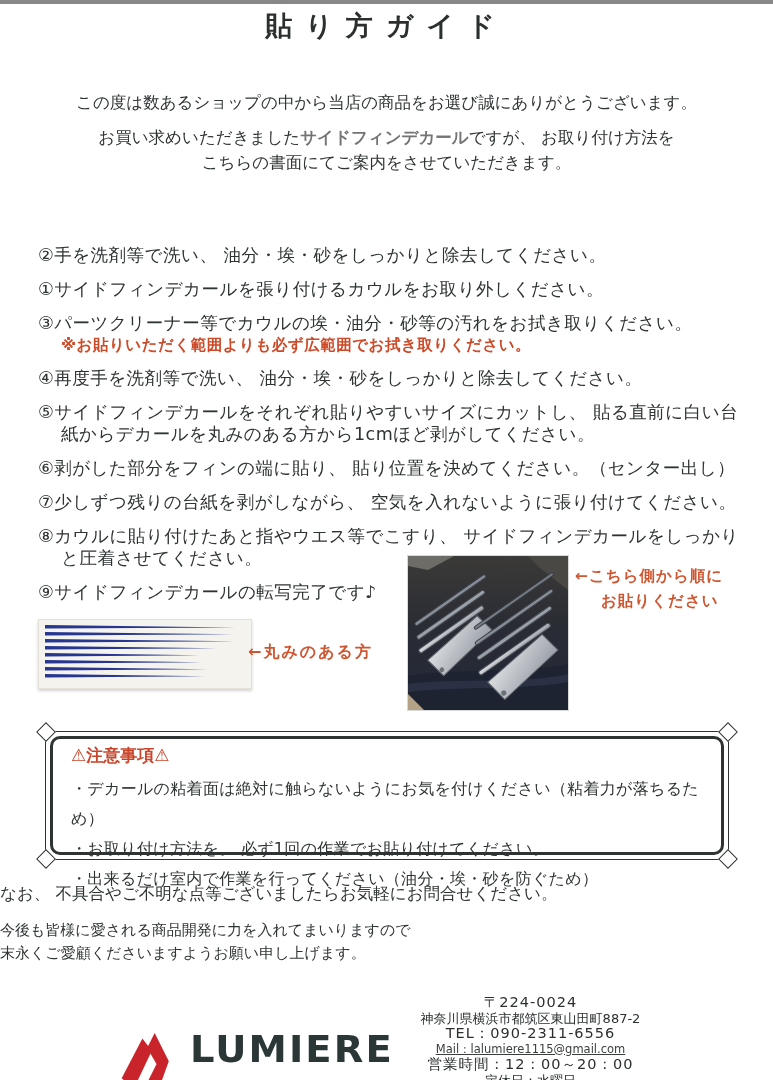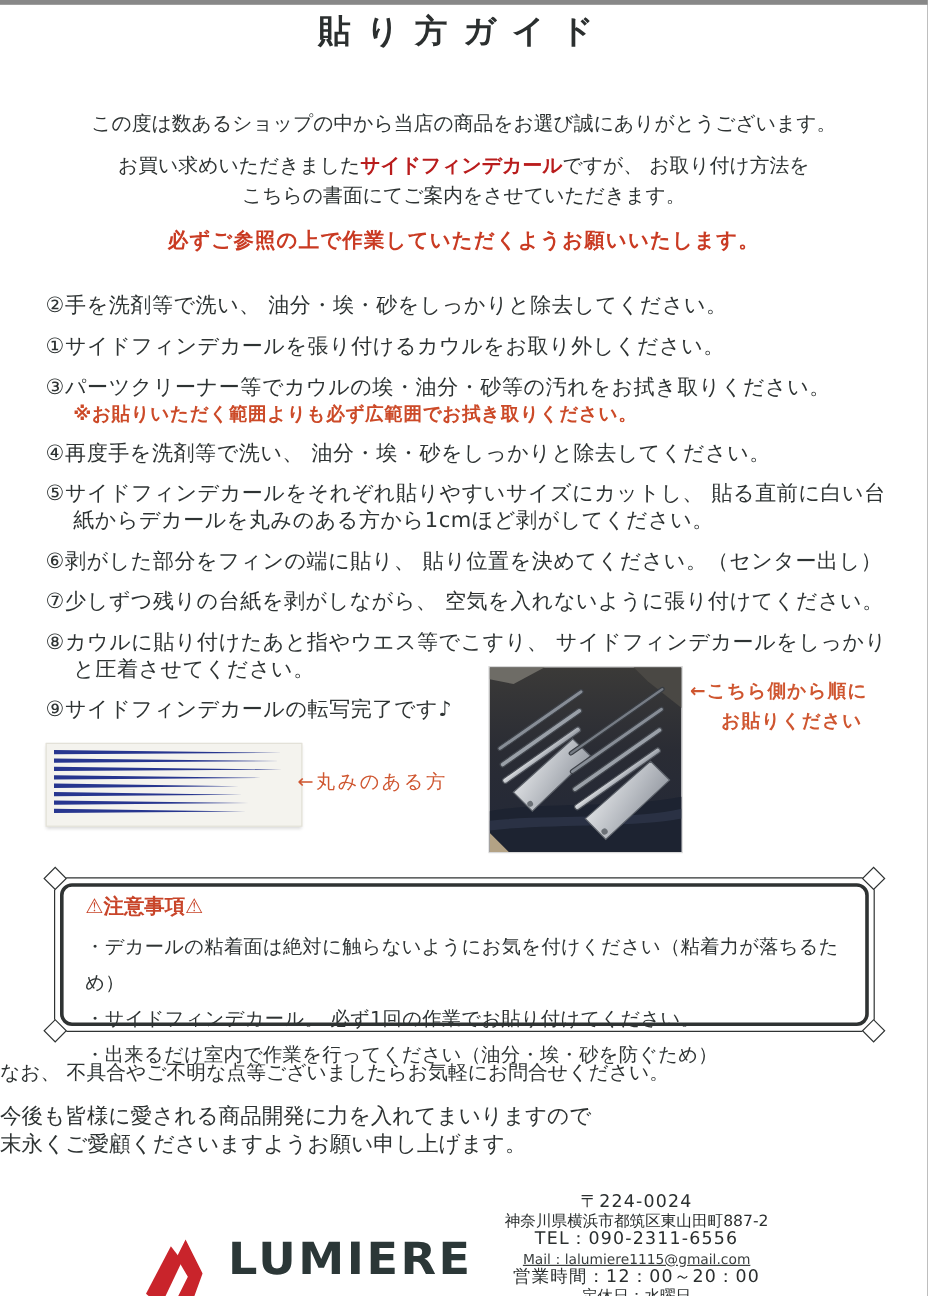--- a/index.html
+++ b/index.html
@@ -12,21 +12,21 @@
   
   .title{
     position:absolute; top:4px; left:0; width:100%;
     text-align:center; font-size:27px; font-weight:700; letter-spacing:13px;
     color:#2b2f2f;
   }
   
   .intro{position:absolute; top:86px; left:0; width:100%; text-align:center;}
   .intro .l1{font-size:16.5px; margin:0 0 9px 0; line-height:26px;}
   .intro .l2{font-size:16.5px; margin:0; line-height:25px;}
-  .hl-green{color:#b91c1c; font-weight:700;}
+  .hl-green{color:#737373; font-weight:700;}
   .intro .warn{
     margin:13px 0 0 0; font-size:17px; font-weight:700; color:#c93a22;
     line-height:26px; letter-spacing:1px;
   }
   
   .steps{position:absolute; top:240px; left:38px; width:712px;}
   .step{
     font-size:17.5px; line-height:22px; margin:0 0 12px 0;
     padding-left:23px; text-indent:-23px; letter-spacing:0.5px;
   }
@@ -34,21 +34,21 @@
     display:block; text-indent:0; padding-left:0; margin-top:2px;
     font-size:15.5px; line-height:19px; color:#cc4a28; font-weight:600;
   }
   
   .decal-sheet{
     position:absolute; left:38px; top:615px; width:212px; height:68px;
     background:#f4f3ee; border:1px solid #e3e1d8;
     box-shadow:0 2px 3px rgba(0,0,0,.18);
   }
   .decal-caption{
-    position:absolute; left:248px; top:638px; color:#cf5630; font-weight:400;
+    position:absolute; left:248px; top:638px; color:#cf5630; font-weight:700;
     font-size:16px; letter-spacing:2px;
   }
   .photo{
     position:absolute; left:408px; top:552px; width:160px; height:154px;
     box-shadow:0 0 0 1px #d8d8d8;
   }
   .photo-caption{
     position:absolute; left:575px; top:560px; color:#cf5630; font-weight:700;
     font-size:15.5px; line-height:25px; letter-spacing:1px;
   }
@@ -60,21 +60,21 @@
   .notch{position:absolute; width:12px; height:12px; background:#fff;
          border:1.5px solid #2f3333; transform:rotate(45deg);}
   .notch.tl{left:-7px; top:-7px;}  .notch.tr{right:-7px; top:-7px;}
   .notch.bl{left:-7px; bottom:-7px;} .notch.br{right:-7px; bottom:-7px;}
   .caution .content{position:absolute; left:26px; top:13px; right:16px;}
   .caution-title{color:#c8452a; font-weight:700; font-size:17px; margin:0 0 7px 0;}
   .caution-item{font-size:16px; line-height:30px; letter-spacing:0.3px;}
   
   .closing{position:absolute; top:878px; left:0; width:100%; }
   .closing .c1{font-size:16.5px; line-height:24px; margin:0 0 13px 0;}
-  .closing .c2{font-size:18px; line-height:23px; margin:0;}
+  .closing .c2{font-size:15px; line-height:23px; margin:0;}
   
   .logo{position:absolute; left:116px; top:1024px; display:flex; align-items:flex-start;}
   .logo svg{display:block;}
   .wordmark{
     font-size:37px; font-weight:800; color:#2b3737; letter-spacing:2px;
     transform:scaleX(1.04); transform-origin:left center; margin-left:8px;
     font-family:"DejaVu Sans","Liberation Sans",sans-serif;
   }
   .contact{
     position:absolute; left:398px; top:991px; width:265px; text-align:center;
@@ -89,21 +89,20 @@
 
 <div class="page">
 
   <div class="title">貼り方ガイド</div>
 
   <div class="intro">
     <p class="l1">この度は数あるショップの中から当店の商品をお選び誠にありがとうございます。</p>
     <p class="l2"><span>お買い求めいただきました</span><span class="hl-green">サイドフィンデカール</span><span>ですが、 お取り付け方法を</span><br>
       <span>こちらの書面にてご案内をさせていただきます。</span>
     </p>
-    <p class="warn">必ずご参照の上で作業していただくようお願いいたします。</p>
   </div>
 
   <div class="steps">
     <div class="step">②手を洗剤等で洗い、 油分・埃・砂をしっかりと除去してください。</div>
     <div class="step">①サイドフィンデカールを張り付けるカウルをお取り外しください。</div>
     <div class="step"><span>③パーツクリーナー等でカウルの埃・油分・砂等の汚れをお拭き取りください。</span><span class="note">※お貼りいただく範囲よりも必ず広範囲でお拭き取りください。</span></div>
     <div class="step">④再度手を洗剤等で洗い、 油分・埃・砂をしっかりと除去してください。</div>
     <div class="step">⑤サイドフィンデカールをそれぞれ貼りやすいサイズにカットし、 貼る直前に白い台紙からデカールを丸みのある方から1cmほど剥がしてください。</div>
     <div class="step">⑥剥がした部分をフィンの端に貼り、 貼り位置を決めてください。（センター出し）</div>
     <div class="step">⑦少しずつ残りの台紙を剥がしながら、 空気を入れないように張り付けてください。</div>
@@ -175,21 +174,21 @@
     <div class="outer">
       <div class="notch tl"></div>
       <div class="notch tr"></div>
       <div class="notch bl"></div>
       <div class="notch br"></div>
     </div>
     <div class="inner"></div>
     <div class="content">
       <div class="caution-title">⚠注意事項⚠</div>
       <div class="caution-item">・デカールの粘着面は絶対に触らないようにお気を付けください（粘着力が落ちるため）</div>
-      <div class="caution-item">・サイドフィンデカール。 必ず1回の作業でお貼り付けてください。</div>
+      <div class="caution-item">・お取り付け方法を。 必ず1回の作業でお貼り付けてください。</div>
       <div class="caution-item">・出来るだけ室内で作業を行ってください（油分・埃・砂を防ぐため）</div>
     </div>
   </div>
 
   <div class="closing">
     <p class="c1">なお、 不具合やご不明な点等ございましたらお気軽にお問合せください。</p>
     <p class="c2"><span>今後も皆様に愛される商品開発に力を入れてまいりますので</span><br>
       <span>末永くご愛顧くださいますようお願い申し上げます。</span>
     </p>
   </div>

